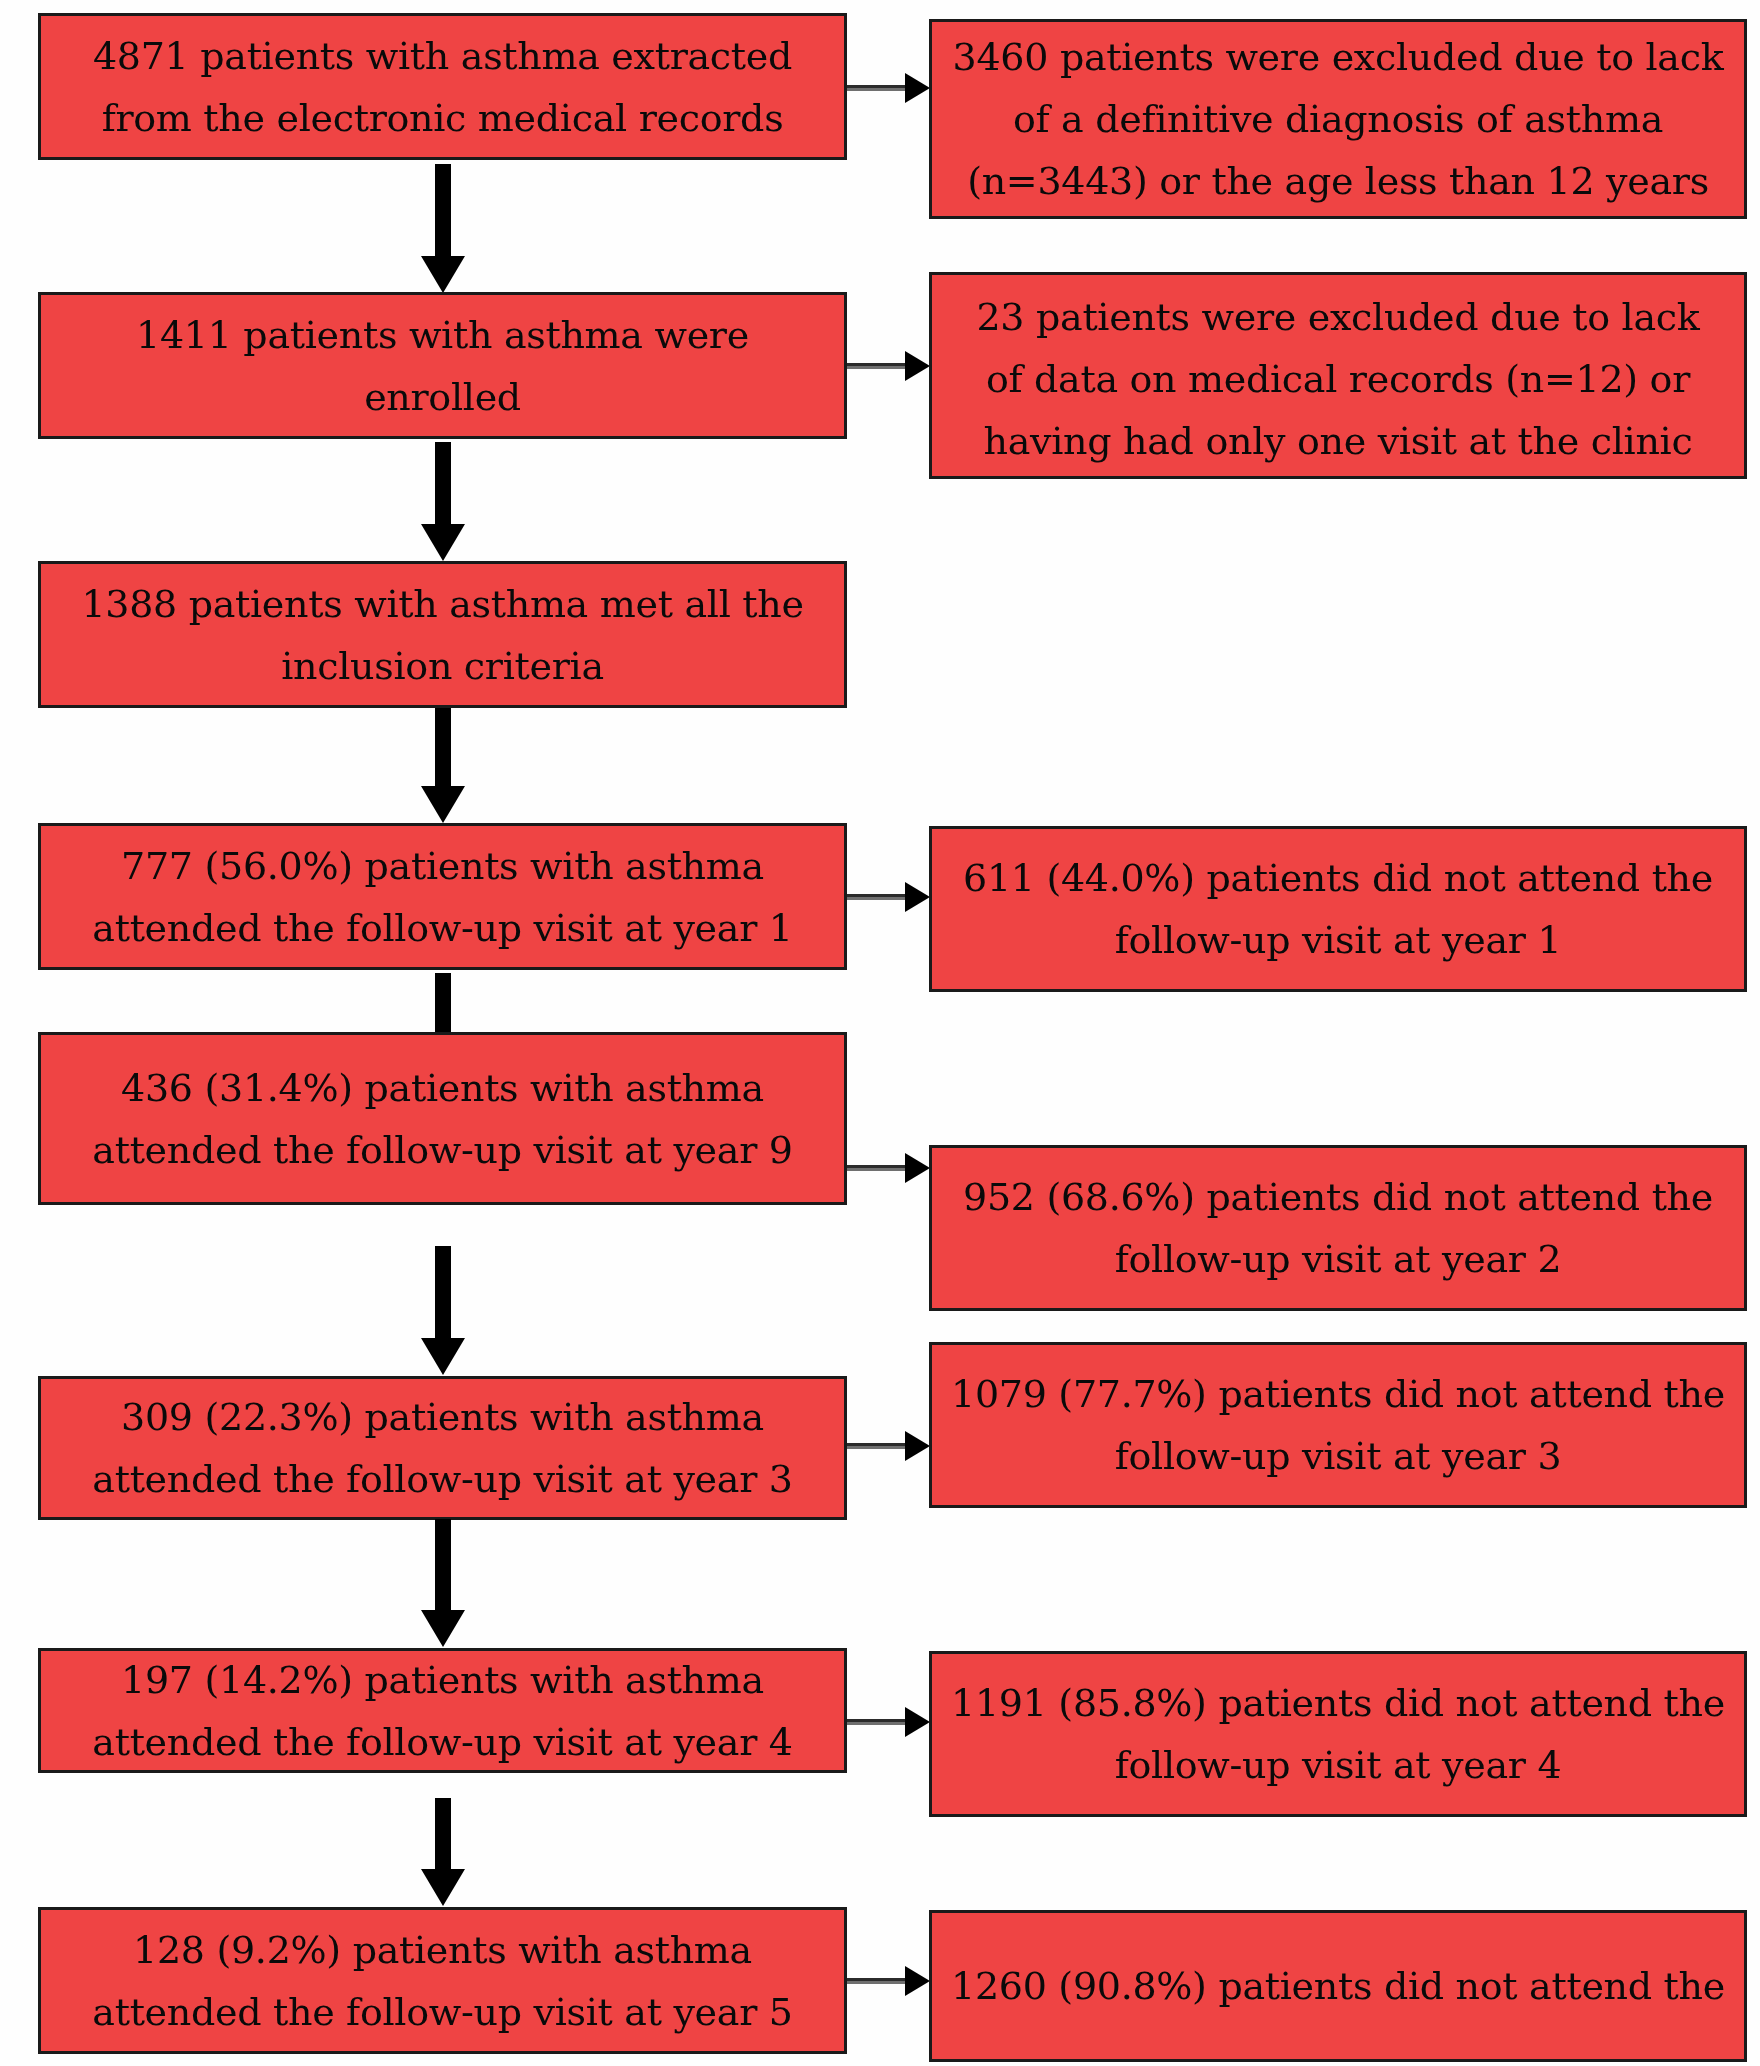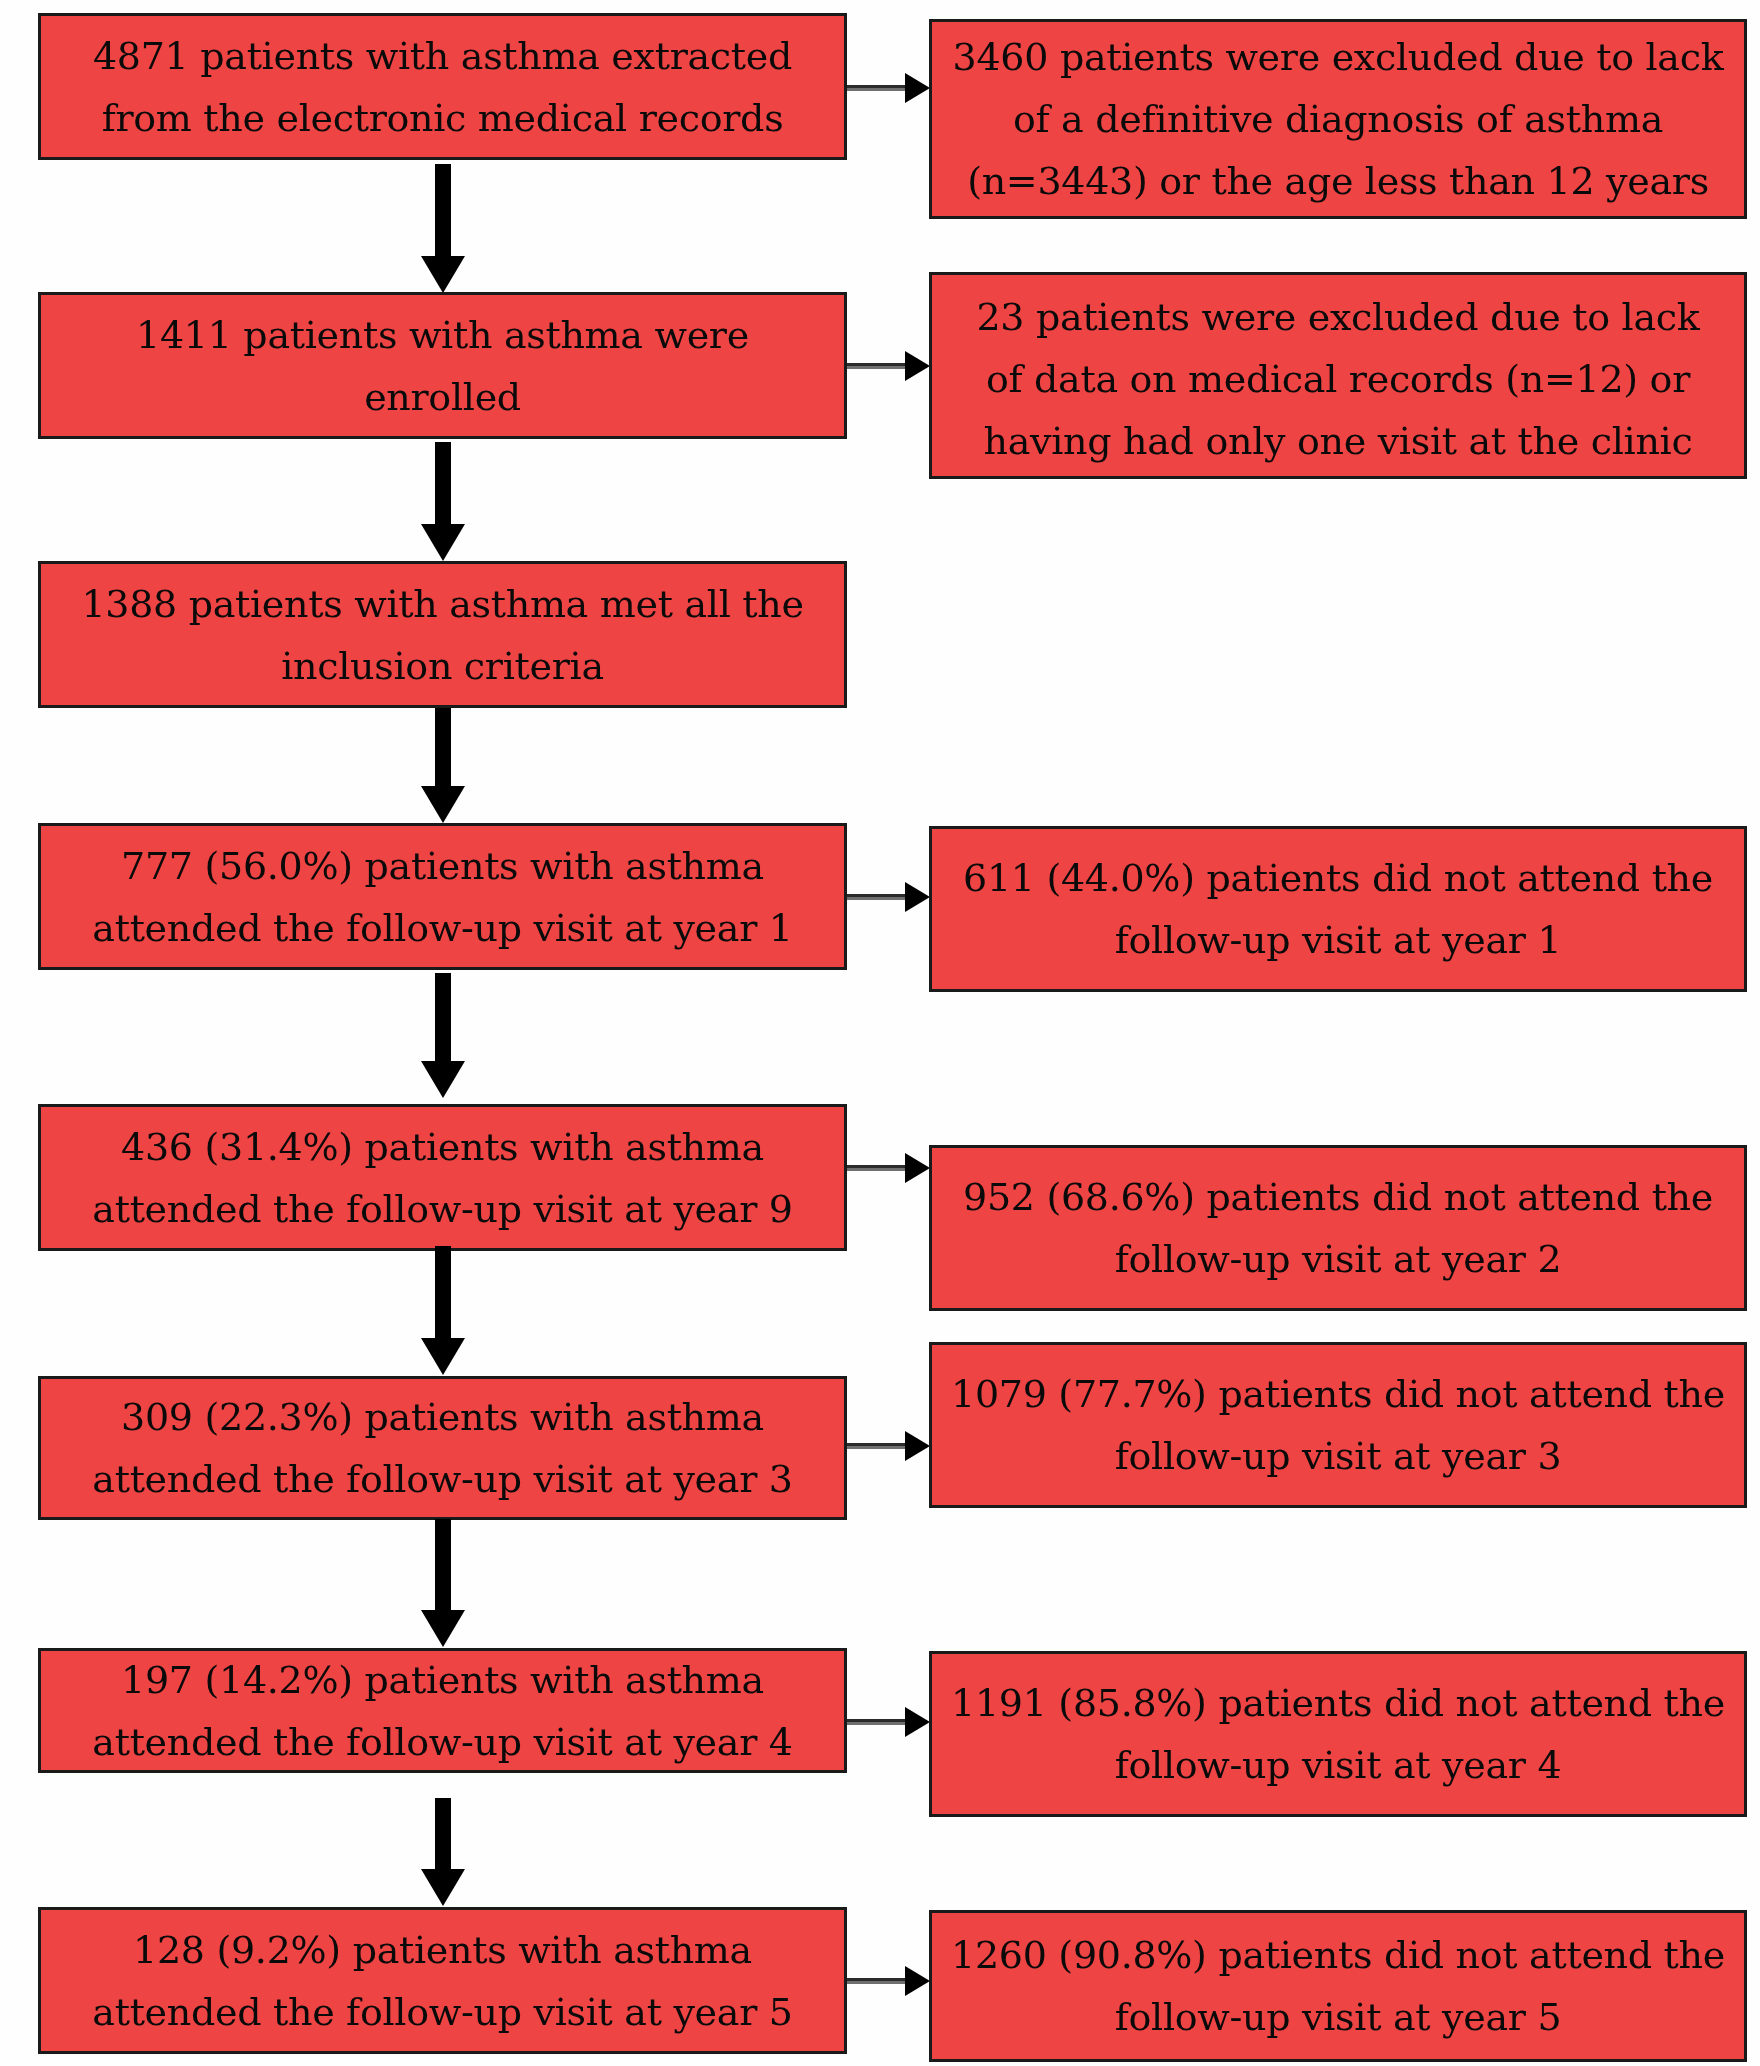--- a/index.html
+++ b/index.html
@@ -133,21 +133,21 @@
   </div>
   <div class="box right" style="top:826px;height:166px">
     <div class="ln">611 (44.0%) patients did not attend the</div>
     <div class="ln">follow-up visit at year 1</div>
   </div>
   <div class="varrow" style="top:973px;height:125px">
     <div class="stem"></div>
     <div class="vhead"></div>
   </div>
 
-  <div class="box left" style="top:1104px;height:147px">
+  <div class="box left" style="top:1032px;height:173px">
     <div class="ln">436 (31.4%) patients with asthma</div>
     <div class="ln">attended the follow-up visit at year 9</div>
   </div>
   <div class="harrow" style="top:1153px">
     <div class="shaft"></div>
     <div class="hhead"></div>
   </div>
   <div class="box right" style="top:1145px;height:166px">
     <div class="ln">952 (68.6%) patients did not attend the</div>
     <div class="ln">follow-up visit at year 2</div>
@@ -194,17 +194,16 @@
   <div class="box left" style="top:1907px;height:147px">
     <div class="ln">128 (9.2%) patients with asthma</div>
     <div class="ln">attended the follow-up visit at year 5</div>
   </div>
   <div class="harrow" style="top:1966px">
     <div class="shaft"></div>
     <div class="hhead"></div>
   </div>
   <div class="box right" style="top:1910px;height:152px">
     <div class="ln">1260 (90.8%) patients did not attend the</div>
-    <div class="ln">follow-up visit at year 5</div>
   </div>
 
 </div>
 
 
 </body></html>

